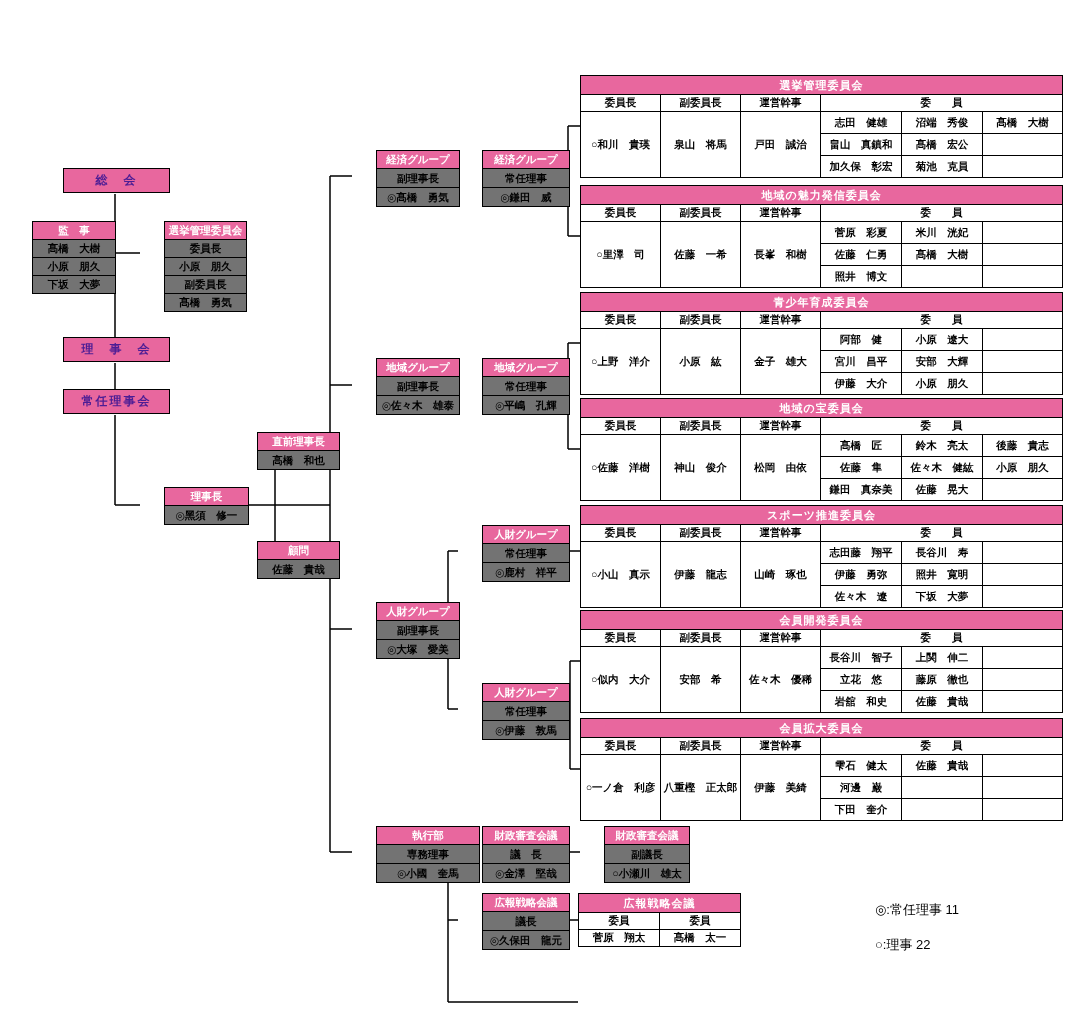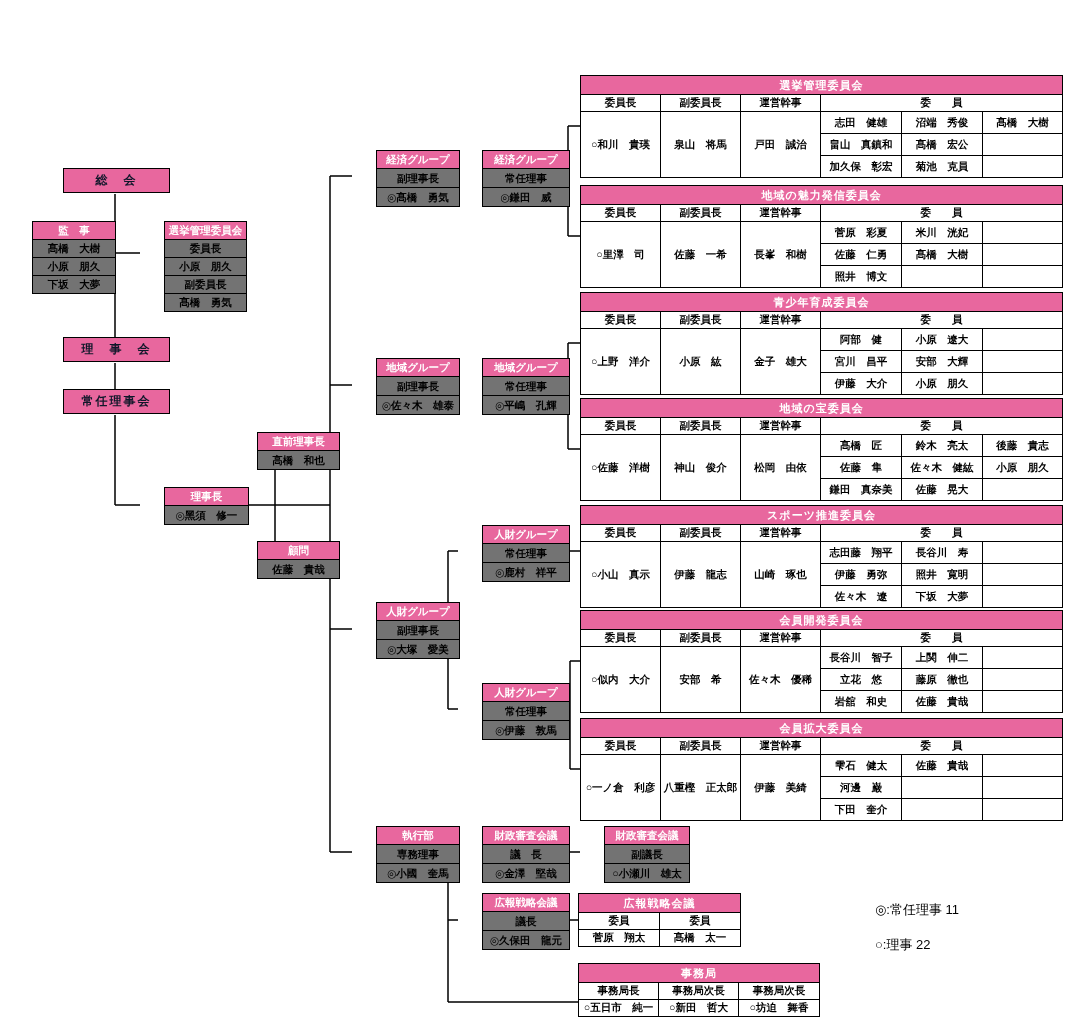--- a/index.html
+++ b/index.html
@@ -1,21 +1,21 @@
 <!DOCTYPE html>
 <html><head>
 <meta charset="utf-8">
 <style>
   html,body{margin:0;padding:0;background:#fff;}
   #canvas{position:relative;width:1065px;height:1026px;background:#fff;overflow:hidden;
     font-family:"Liberation Sans","DejaVu Sans",sans-serif;color:#000;}
   #lines{position:absolute;left:0;top:0;width:1065px;height:1026px;}
   .title{position:absolute;left:0;top:6px;width:1065px;text-align:center;
     font-size:25px;font-weight:bold;letter-spacing:1px;}
-  .pinkbar{position:absolute;background:#e8679e;border:1.5px solid #000;color:#0f172a;
+  .pinkbar{position:absolute;background:#e8679e;border:1.5px solid #000;color:#4c1d95;
     font-weight:bold;font-size:12px;display:flex;align-items:center;justify-content:center;
     height:23px;letter-spacing:2px;}
   .obox{position:absolute;border:1.5px solid #000;background:#fff;box-sizing:border-box;margin-left:24px;}
   .obox .hd{background:#e8679e;color:#fff;font-weight:bold;text-align:center;
     font-size:10.5px;height:17px;line-height:17px;border-bottom:1.5px solid #000;
     white-space:nowrap;overflow:hidden;}
   .obox .rw{text-align:center;font-size:10.5px;font-weight:bold;height:18px;line-height:18px;
     border-bottom:1.5px solid #000;white-space:nowrap;background:#737373;}
   .obox .rw.s{height:17px;line-height:17px;}
   .obox .rw:last-child{border-bottom:none;}
@@ -80,21 +80,21 @@
   <div class="obox" style="left:352px;top:358px;width:84px">
     <div class="hd">地域グループ</div>
     <div class="rw">副理事長</div>
     <div class="rw">◎佐々木　雄泰</div>
   </div>
   <div class="obox" style="left:352px;top:602px;width:84px">
     <div class="hd">人財グループ</div>
     <div class="rw">副理事長</div>
     <div class="rw">◎大塚　愛美</div>
   </div>
-  <div class="obox" style="left:352px;top:826px;width:84px">
+  <div class="obox" style="left:352px;top:826px;width:104px">
     <div class="hd">執行部</div>
     <div class="rw">専務理事</div>
     <div class="rw">◎小國　奎馬</div>
   </div>
 
   <div class="obox" style="left:458px;top:150px;width:88px">
     <div class="hd">経済グループ</div>
     <div class="rw">常任理事</div>
     <div class="rw">◎鎌田　威</div>
   </div>
@@ -422,39 +422,17 @@
           <td>委員</td>
           <td>委員</td>
         </tr>
     <tr class="hrow">
           <td>菅原　翔太</td>
           <td>髙橋　太一</td>
         </tr>
   </tbody>
     </table>
 
-  <table class="ct" style="left:578px;top:963px;width:241px">
-    <colgroup>
-        <col style="width:80px">
-        <col style="width:80px">
-        <col style="width:81px">
-      </colgroup>
-    <tbody>
-        <tr class="chead">
-          <td colspan="3">事務局</td>
-        </tr>
-    <tr class="hrow">
-          <td>事務局長</td>
-          <td>事務局次長</td>
-          <td>事務局次長</td>
-        </tr>
-    <tr class="hrow">
-          <td>○五日市　純一</td>
-          <td>○新田　哲大</td>
-          <td>○坊迫　舞香</td>
-        </tr>
-  </tbody>
-    </table>
 
   <div class="legend" style="left:875px;top:901px">◎:常任理事 11</div>
   <div class="legend" style="left:875px;top:936px">○:理事 22</div>
 
 </div>
 
 </body></html>

